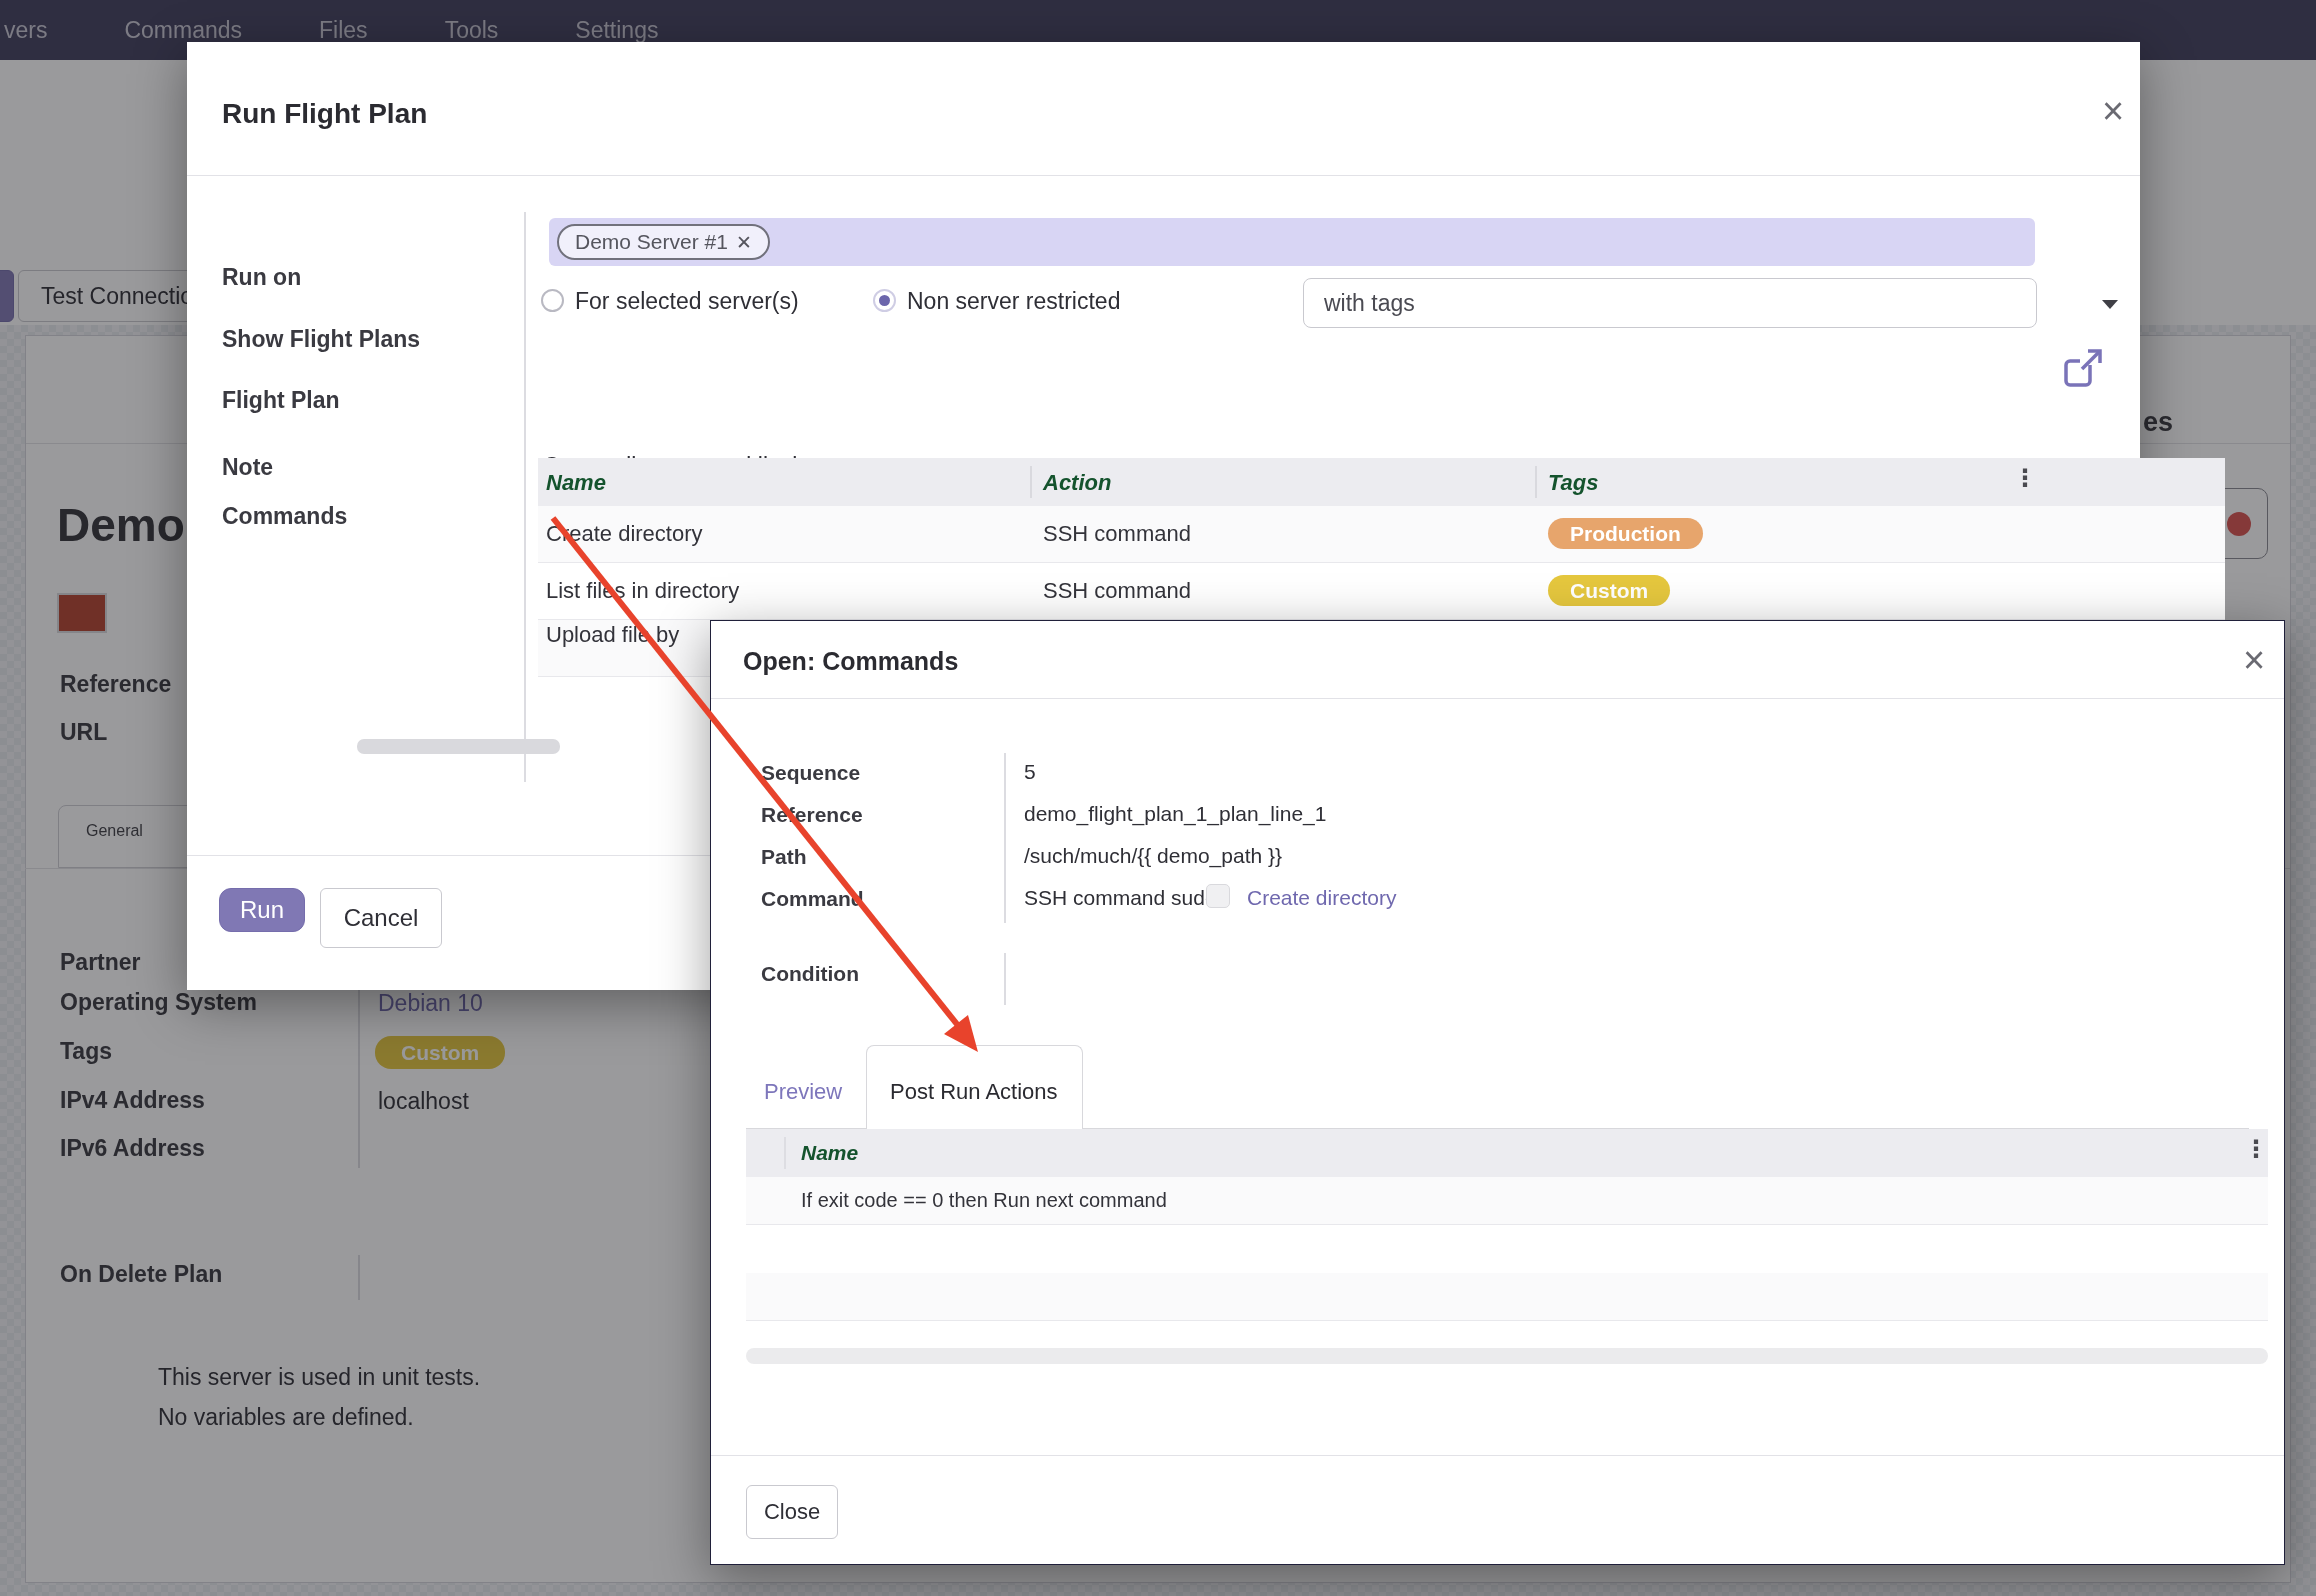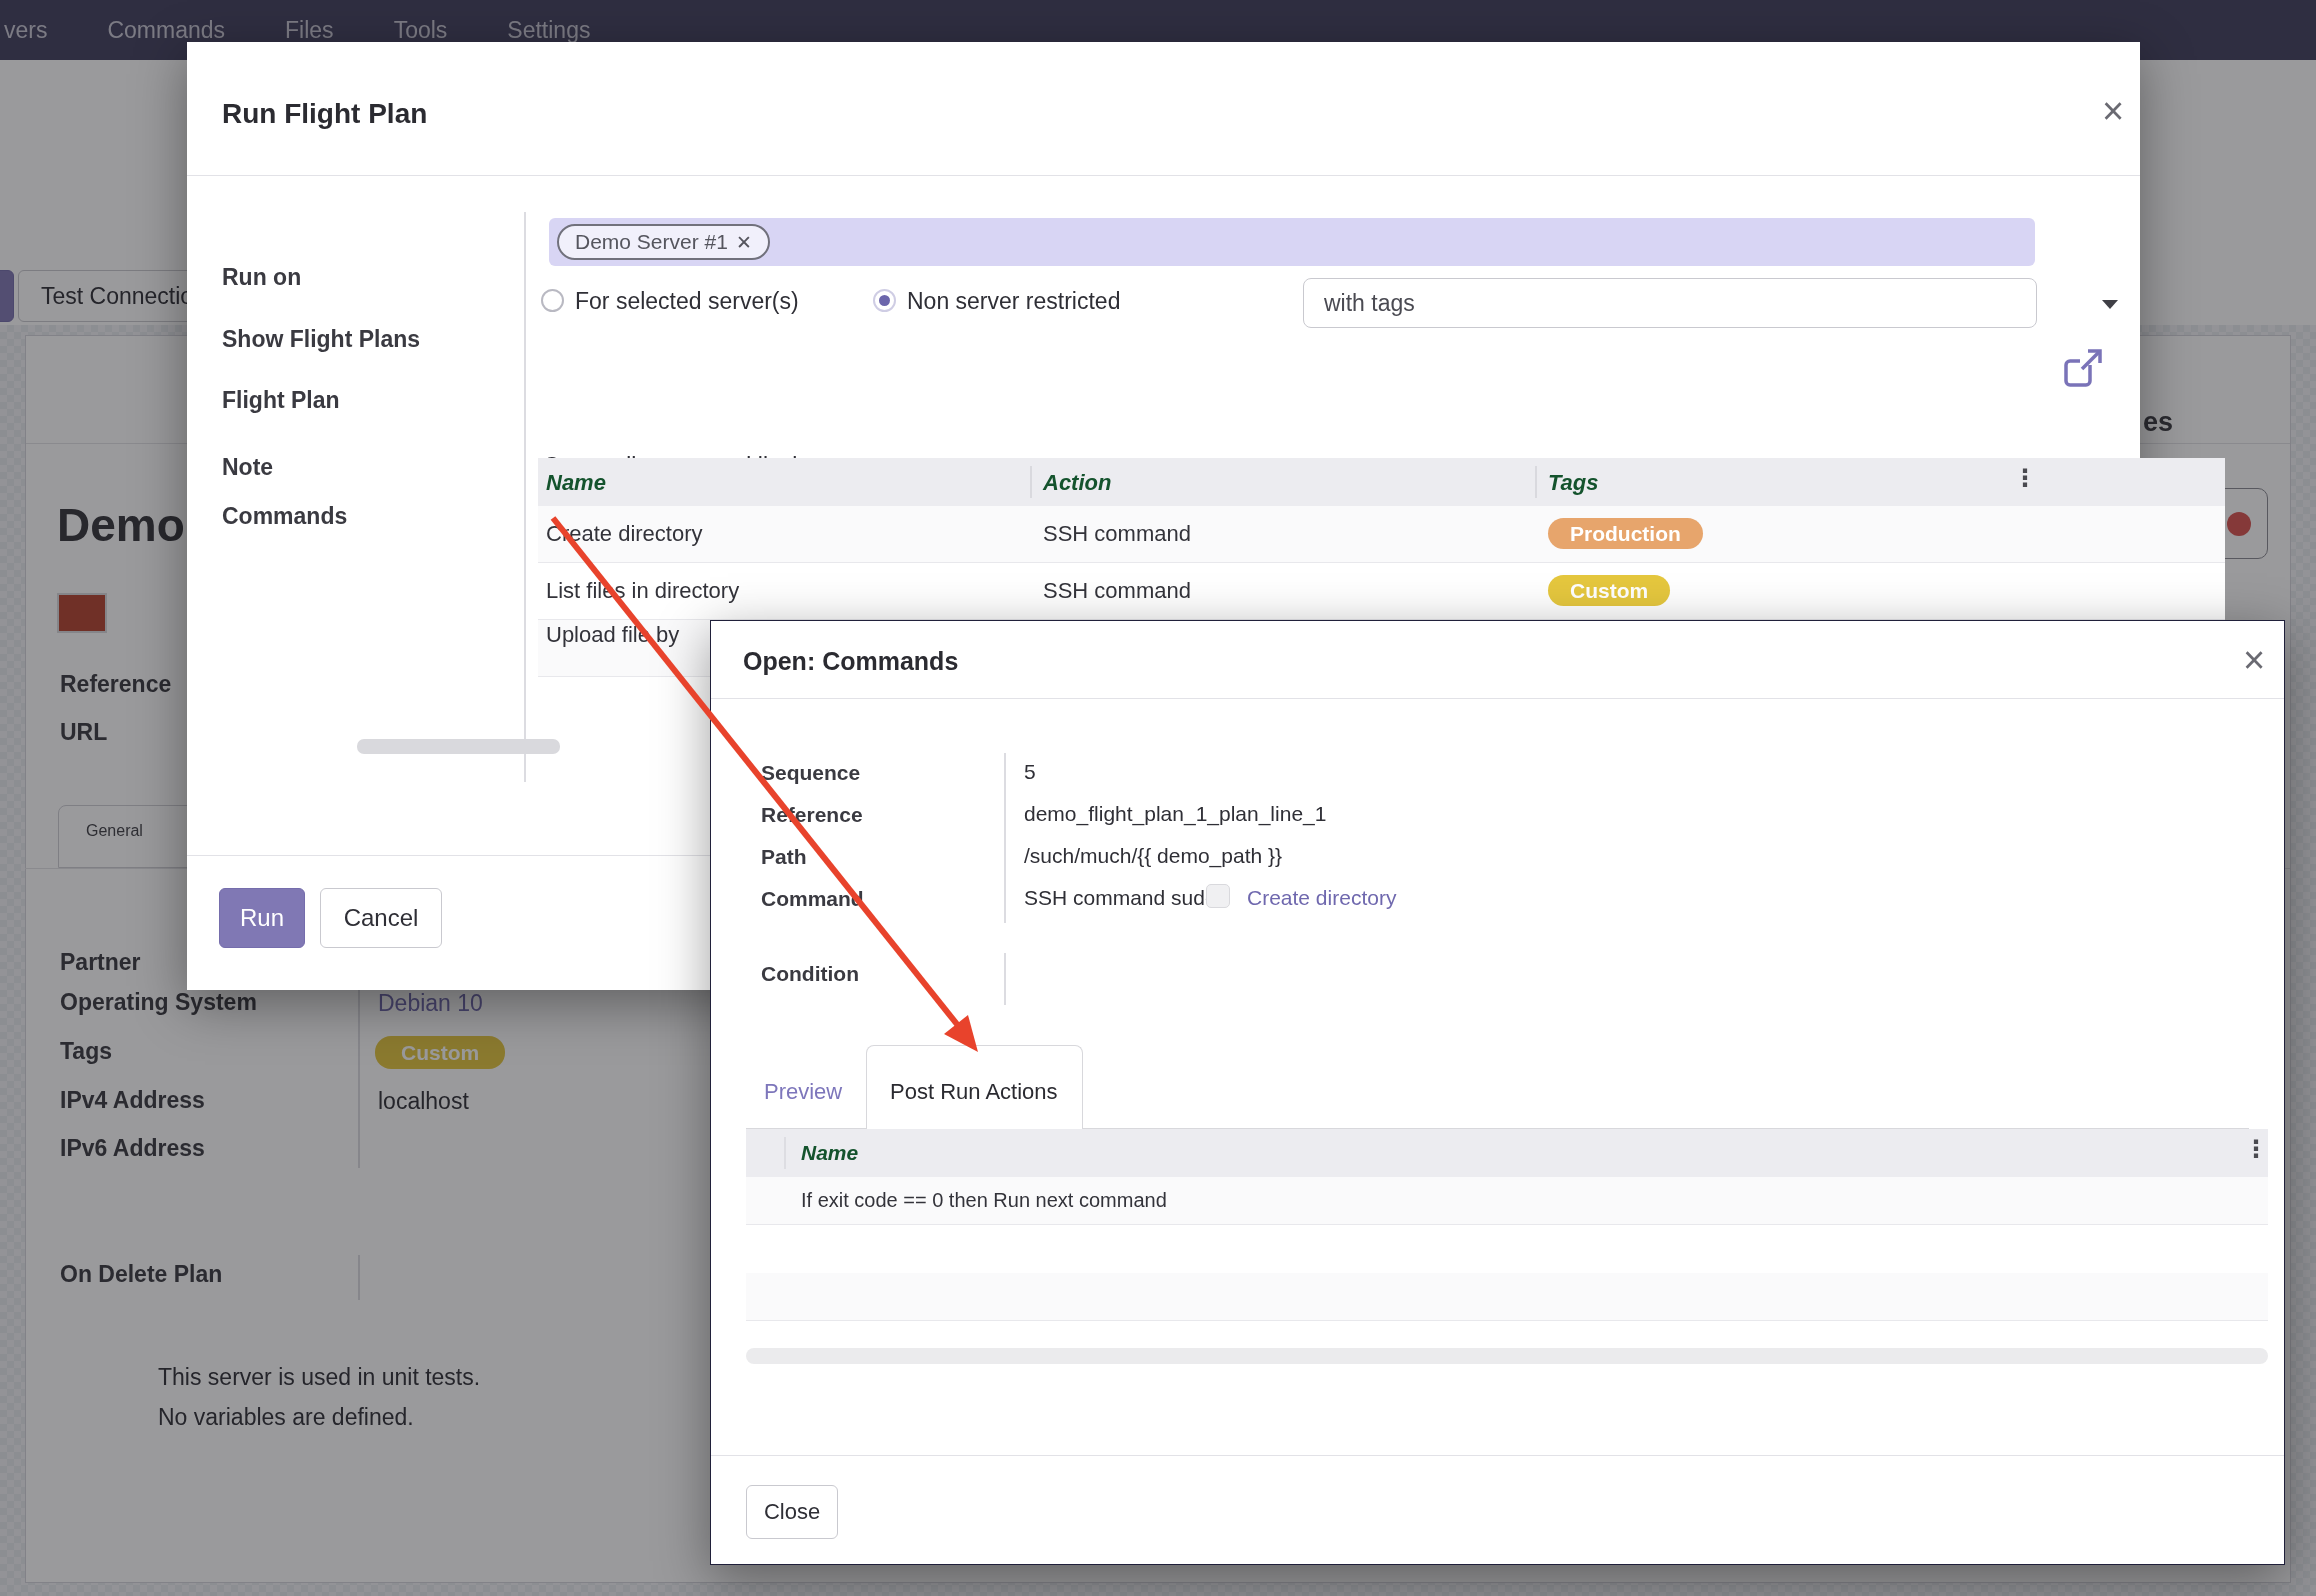--- a/index.html
+++ b/index.html
@@ -2,21 +2,21 @@
 <html><head>
 <meta charset="utf-8">
 <style>
   html,body{margin:0;padding:0;background:#555;}
   body{font-family:"Liberation Sans","DejaVu Sans",sans-serif;}
   #screen{position:relative;width:2316px;height:1596px;overflow:hidden;background:#eef0f4;}
   .abs{position:absolute;}
   .b{font-weight:bold;}
   .pattern{background-image:conic-gradient(#e7e9ee 25%,#f2f3f6 0 50%,#e7e9ee 0 75%,#f2f3f6 0);background-size:14px 14px;}
   
-  .nav{left:0;top:0;width:2316px;height:60px;background:#413f5e;display:flex;align-items:center;gap:0;}
+  .nav{left:0;top:0;width:2316px;height:60px;background:#413f5e;display:flex;align-items:center;gap:17px;}
   .nav-item{color:#c9c8d4;font-size:23px;padding:0 30px;white-space:nowrap;}
   .nav-item:first-child{padding-left:4px;}
   
   .hdr-strip{left:0;top:60px;width:2316px;height:197px;background:#ffffff;border-bottom:1px solid #d0d0d6;}
   .btn-row{left:0;top:257px;width:2316px;height:68px;background:#ffffff;}
   .btn{box-sizing:border-box;border:1.5px solid #c9c9cf;border-radius:6px;background:#fff;color:#2f2f36;display:flex;align-items:center;justify-content:center;}
   .btn-primary{background:#8078b4;border-color:#756dac;color:#fff;}
   .card{box-sizing:border-box;background:#fff;border:1px solid #d5d5db;}
   .vdivider{background:#dcdce1;width:2px;}
   .hline{background:#e2e2e7;height:1px;}
@@ -177,21 +177,21 @@
       <span class="abs rowline" style="left:0;bottom:0;width:1687px;"></span>
     </div>
     <div class="abs" style="left:351px;top:578px;width:1687px;height:57px;background:#fafafb;">
       <span class="abs td" style="left:8px;top:2px;">Upload file by</span>
       <span class="abs rowline" style="left:0;bottom:0;width:1687px;"></span>
     </div>
 
     <div class="abs scrollthumb" style="left:170px;top:697px;width:203px;height:15px;"></div>
 
     <div class="abs hline" style="left:0;top:813px;width:1953px;"></div>
-    <div class="abs btn btn-primary" style="left:32px;top:846px;width:86px;height:60px;font-size:24px;border-radius:6px;">
+    <div class="abs btn btn-primary" style="left:32px;top:846px;width:86px;height:44px;font-size:24px;border-radius:12px;">
         <span>Run</span>
       </div>
     <div class="abs btn" style="left:133px;top:846px;width:122px;height:60px;font-size:24px;border-radius:6px;">
         <span>Cancel</span>
       </div>
   </div>
 
   <div class="abs modal modal2" style="left:710px;top:620px;width:1573px;height:943px;">
 
     <div class="abs modal-title" style="left:32px;top:26px;font-size:25px;">Open: Commands</div>

